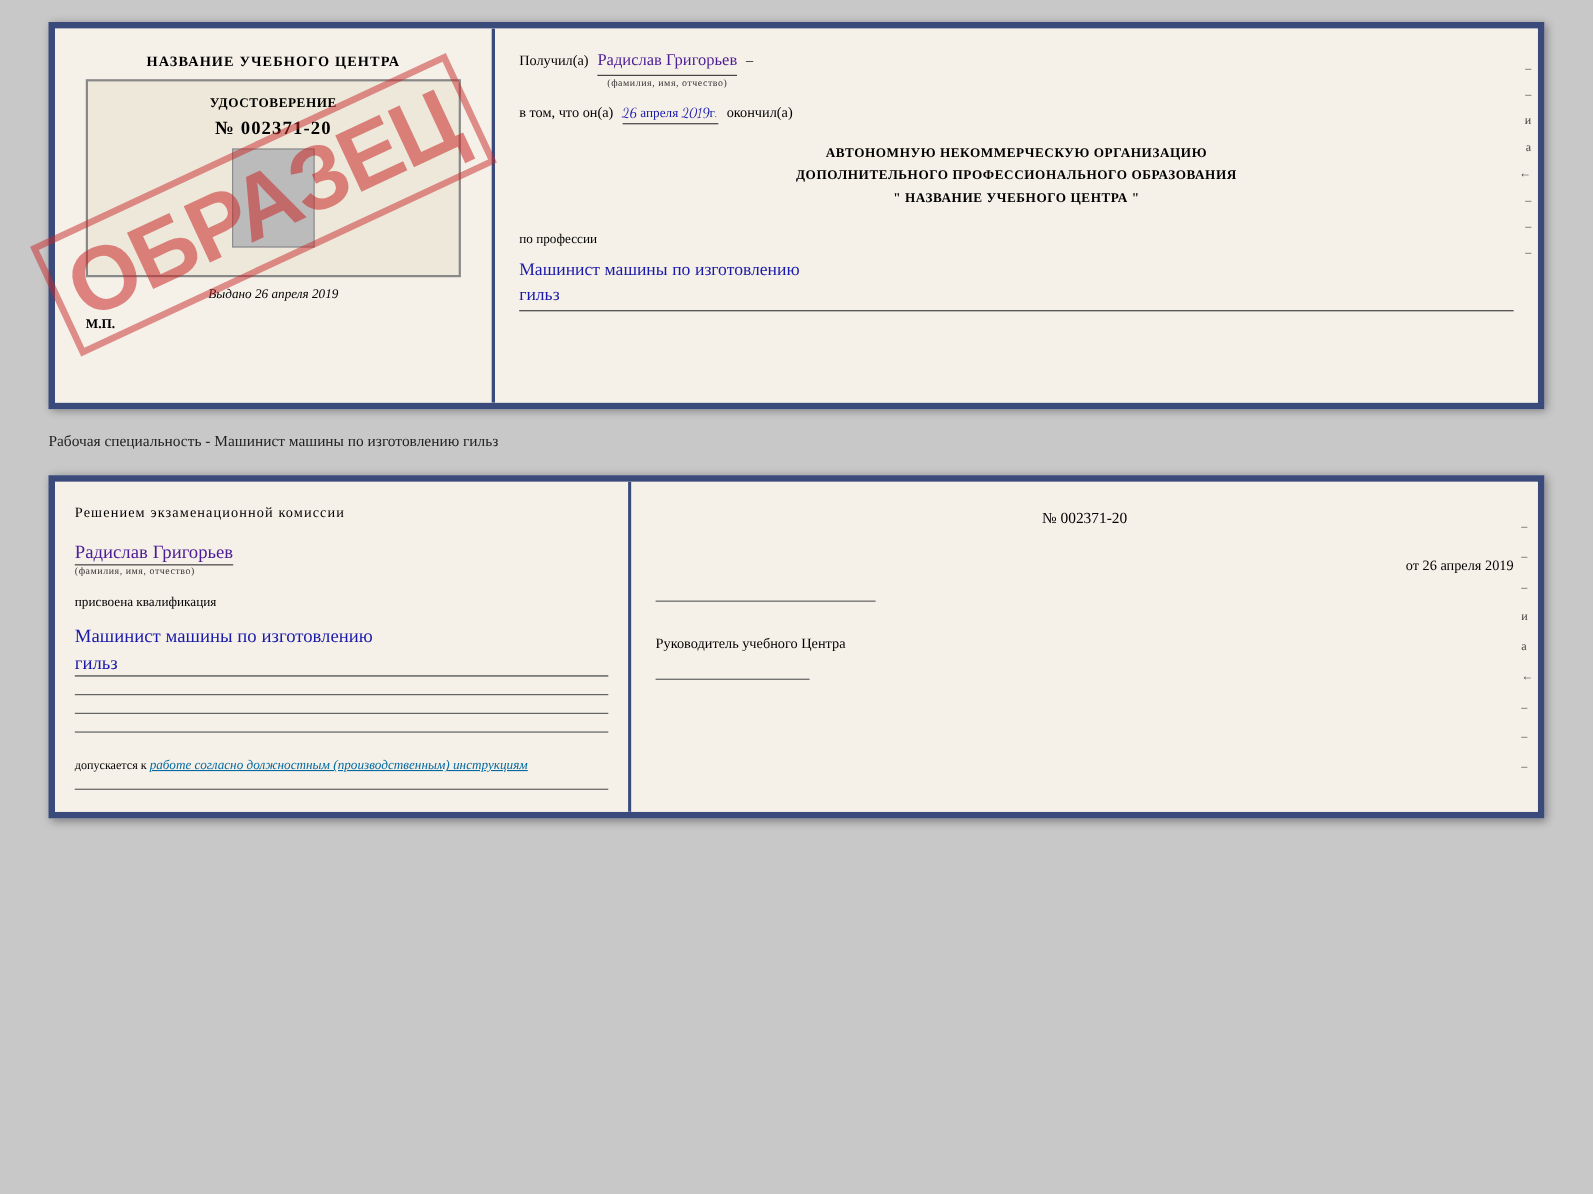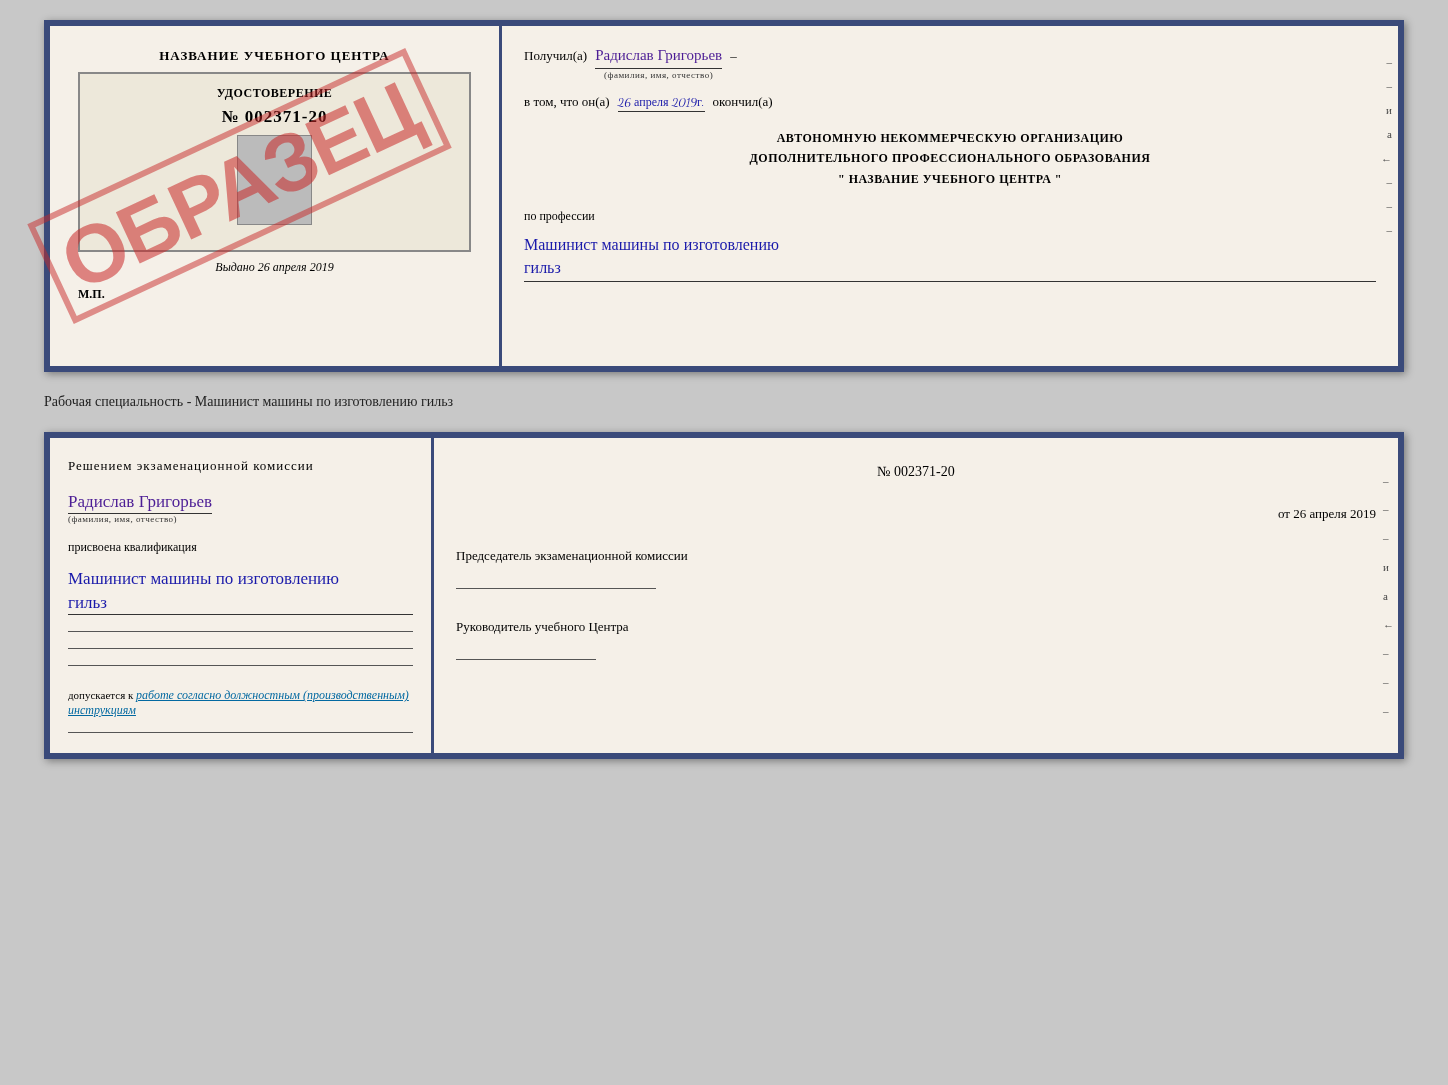--- a/index.html
+++ b/index.html
@@ -19,21 +19,21 @@
     .document {
       display: flex;
       width: 1360px;
       background: #f5f0e8;
       border: 6px solid #3a4a7a;
       position: relative;
       box-shadow: 2px 2px 8px rgba(0,0,0,0.4);
     }
 
     .doc-left {
-      width: 452px;
+      width: 400px;
       min-height: 340px;
       border-right: 3px solid #3a4a7a;
       padding: 22px 18px 18px 18px;
       display: flex;
       flex-direction: column;
       position: relative;
       background: #f5f0e8;
     }
 
     .doc-right {
@@ -195,21 +195,21 @@
     .doc-label {
       width: 1360px;
       font-size: 14px;
       color: #222;
       background: transparent;
       padding: 4px 0;
     }
 
     
     .doc-bottom-left {
-      width: 384px;
+      width: 524px;
       border-right: 3px solid #3a4a7a;
       padding: 18px 18px 14px 18px;
       display: flex;
       flex-direction: column;
       gap: 8px;
       background: #f5f0e8;
       position: relative;
     }
 
     .doc-bottom-right {
@@ -353,21 +353,20 @@
     <div style="text-align:center; font-size:14px; margin-top:8px;">
       <span>№</span>
       <span>002371-20</span>
     </div>
 
     <div style="text-align:right; font-size:13px; margin-top:16px;">
       <span>от</span>
       <span>26 апреля 2019</span>
     </div>
 
-    <div style="font-size:13px; margin-top:16px;">Председатель экзаменационной комиссии</div>
     <div style="border-bottom:1px solid #555; width:200px; margin:14px 0 2px 0;"></div>
 
     <div style="font-size:13px; margin-top:18px;">Руководитель учебного Центра</div>
     <div style="border-bottom:1px solid #555; width:140px; margin:14px 0 2px 0;"></div>
 
     <div class="right-vertical-marks">
       <span class="small-dash">–</span>
       <span class="small-dash">–</span>
       <span class="small-dash">–</span>
       <span class="small-dash">и</span>

